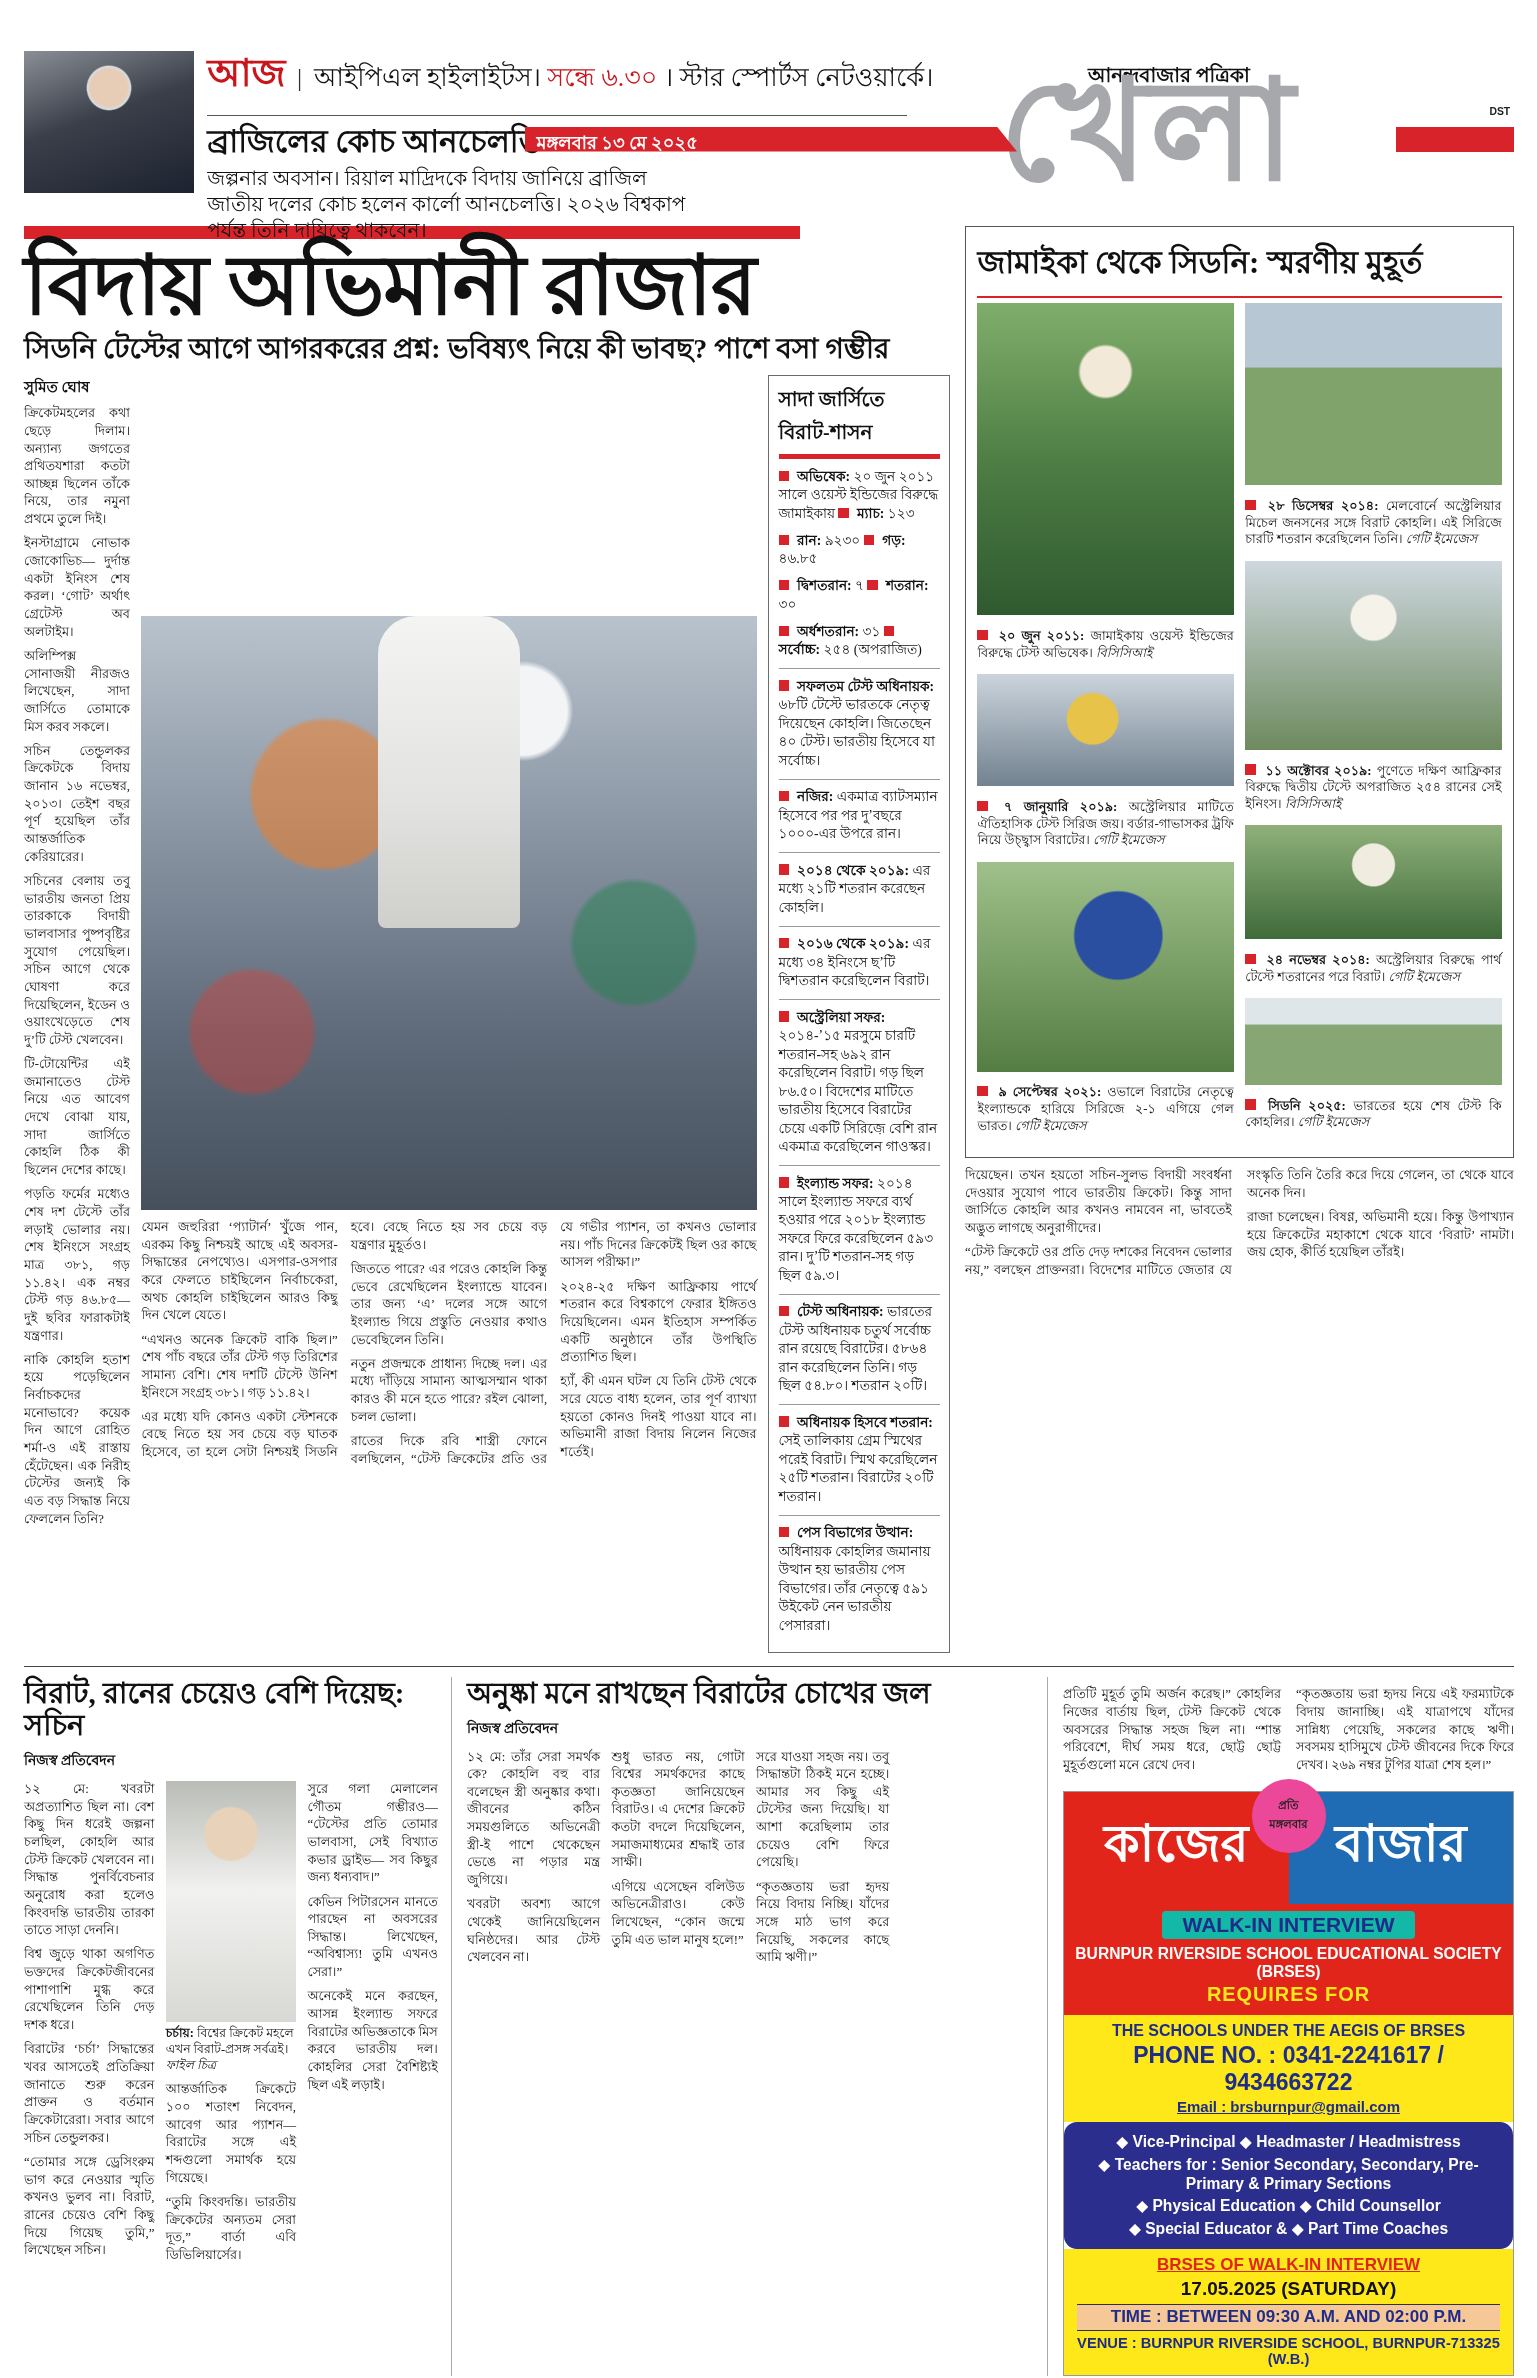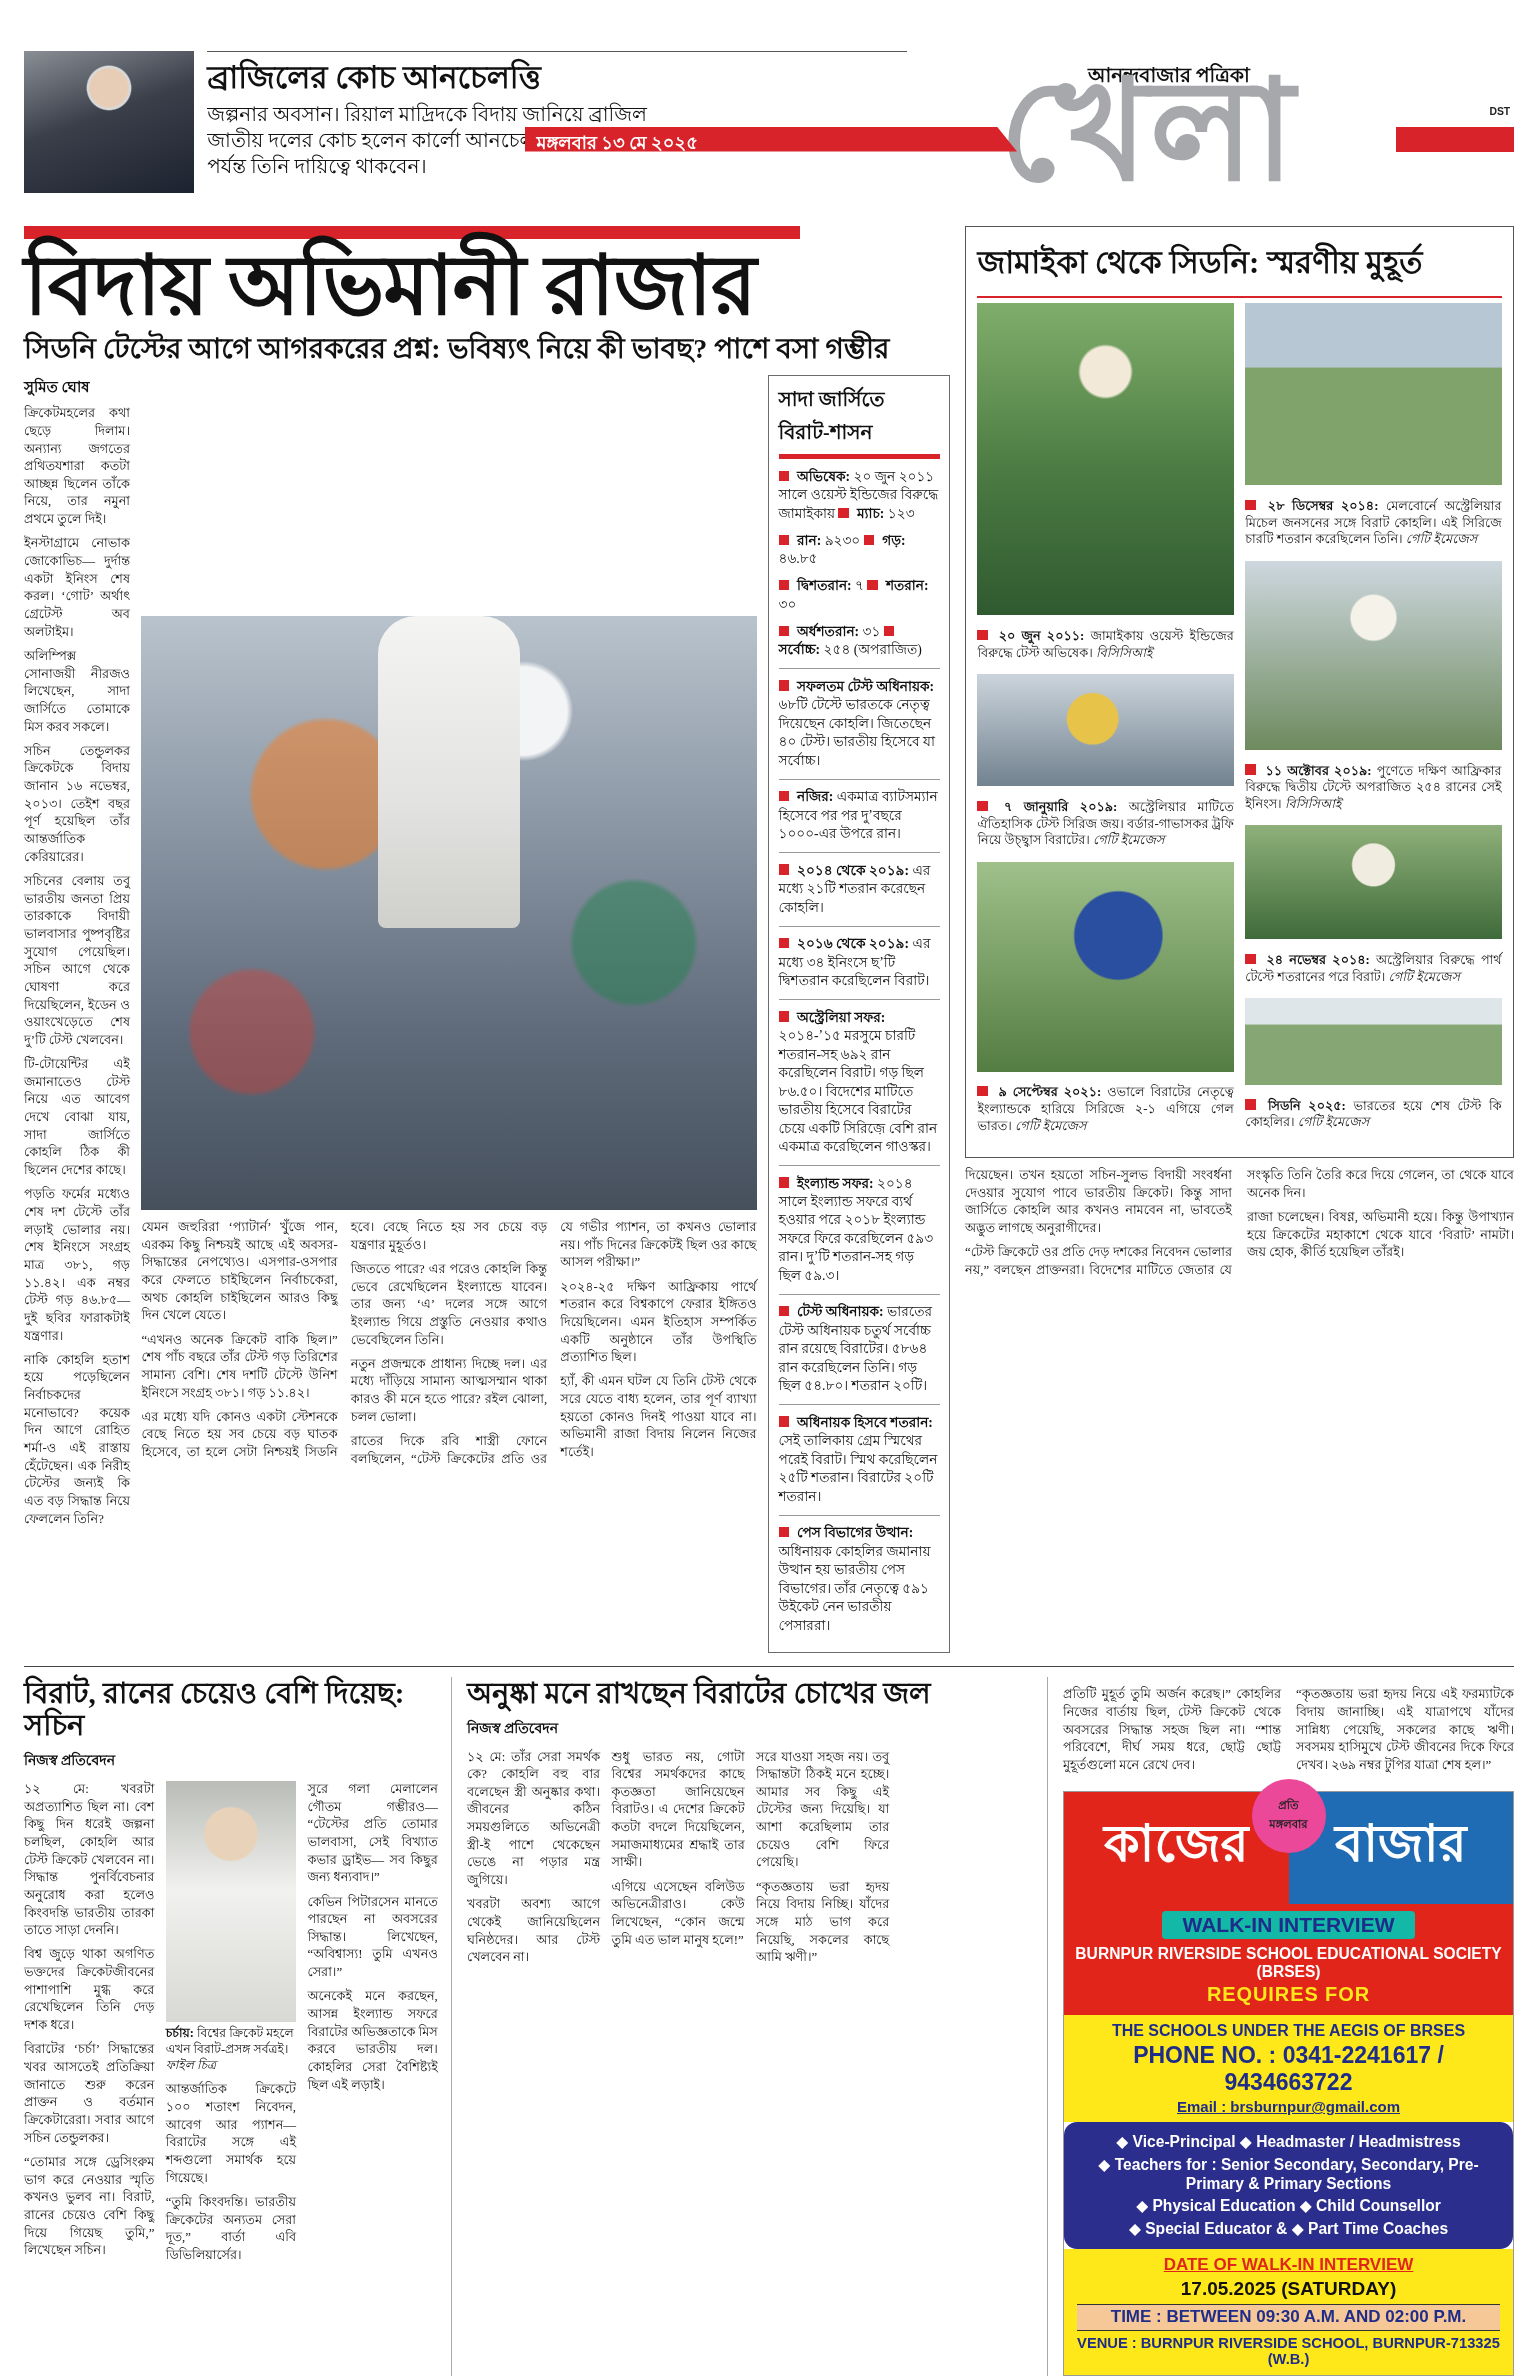--- a/index.html
+++ b/index.html
@@ -103,20 +103,26 @@
   .ad-venue{color:#1f2d8a;font-weight:bold;font-size:14.7px;margin:2.8px 0 0.9px;}
 </style>
 </head>
 <body>
 
 <div class="page">
 
   <header class="topbar">
     <div class="ancelotti"></div>
     <div class="topbrief">
+      <div class="todayline">
+        <span class="aaj">আজ</span><span class="pipe">|</span>
+        <span>আইপিএল হাইলাইটস।</span>
+        <span class="red">সন্ধে ৬.৩০</span>
+        <span>। স্টার স্পোর্টস নেটওয়ার্কে।</span>
+      </div>
       <div class="rule"></div>
       <h3 class="briefhead">ব্রাজিলের কোচ আনচেলত্তি</h3>
       <p class="brieftext">জল্পনার অবসান। রিয়াল মাদ্রিদকে বিদায় জানিয়ে ব্রাজিল জাতীয় দলের কোচ হলেন কার্লো আনচেলত্তি। ২০২৬ বিশ্বকাপ পর্যন্ত তিনি দায়িত্বে থাকবেন।</p>
     </div>
     <div class="masthead">
       <div class="paper-name">আনন্দবাজার পত্রিকা</div>
       <div class="khela">খেলা</div>
       <div class="ribbon-date">মঙ্গলবার ১৩ মে ২০২৫</div>
       <div class="ribbon-right"></div>
       <div class="edition">DST</div>
@@ -299,21 +305,21 @@
           <div class="ad-phone">PHONE NO. : 0341-2241617 / 9434663722</div>
           <div class="ad-email">Email : brsburnpur@gmail.com</div>
         </div>
         <div class="ad-navy">
             <p>◆ Vice-Principal  ◆ Headmaster / Headmistress</p>
             <p>◆ Teachers for : Senior Secondary, Secondary, Pre-Primary &amp; Primary Sections</p>
             <p>◆ Physical Education  ◆ Child Counsellor</p>
             <p>◆ Special Educator &amp;  ◆ Part Time Coaches</p>
           </div>
         <div class="ad-yellow">
-          <div class="ad-date-h">DATE OF WALK-IN INTERVIEW</div>
+          <div class="ad-date-h">BRSES OF WALK-IN INTERVIEW</div>
           <div class="ad-date">17.05.2025 (SATURDAY)</div>
           <div class="ad-time">TIME : BETWEEN 09:30 A.M. AND 02:00 P.M.</div>
           <div class="ad-venue">VENUE : BURNPUR RIVERSIDE SCHOOL, BURNPUR-713325 (W.B.)</div>
         </div>
 
       </div>
     </div>
   </section>
 </div>
 

